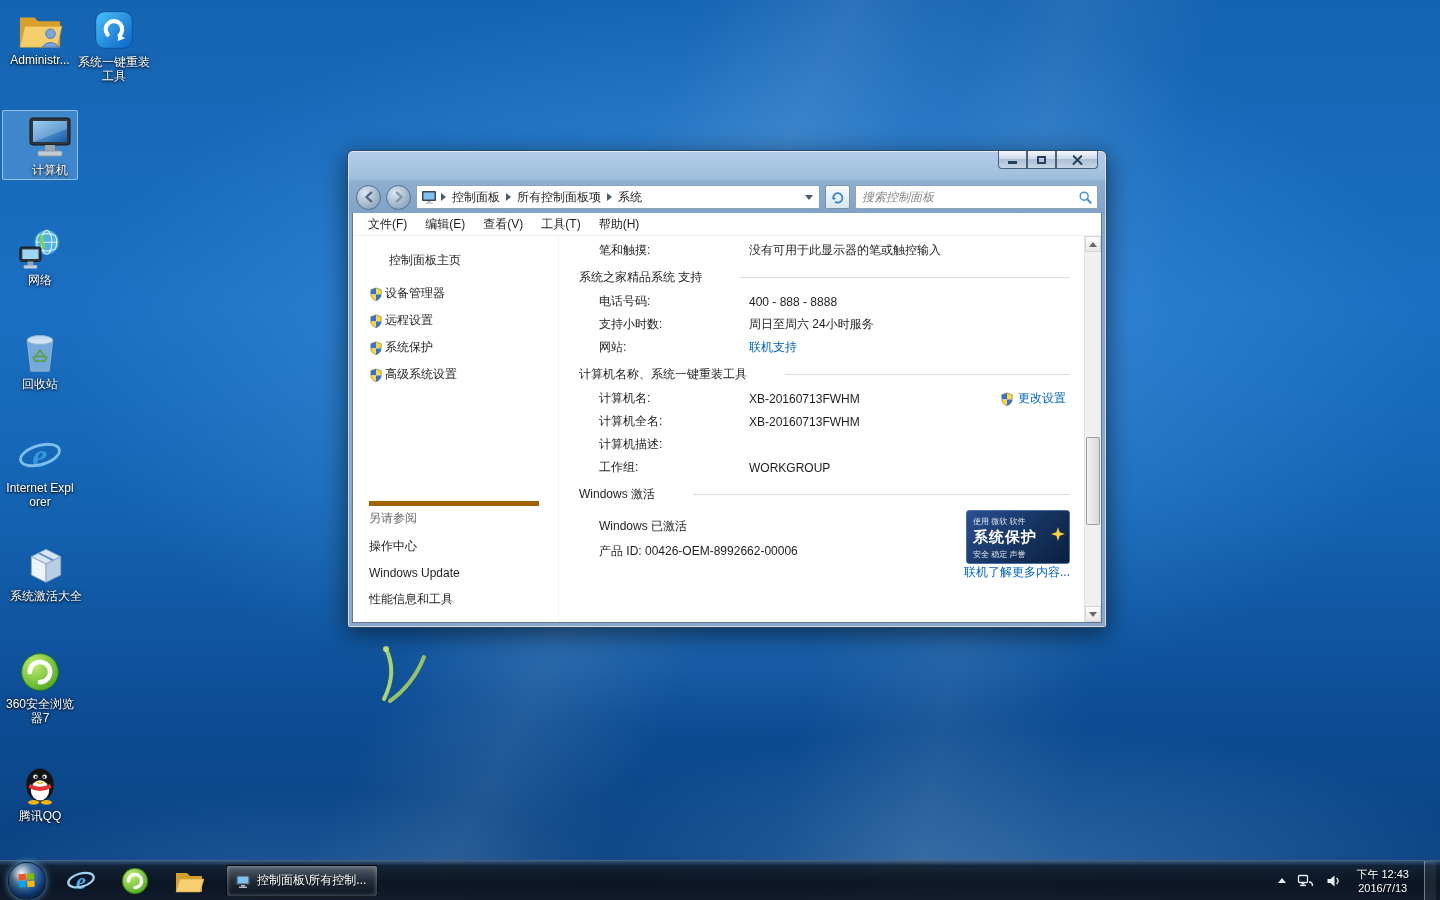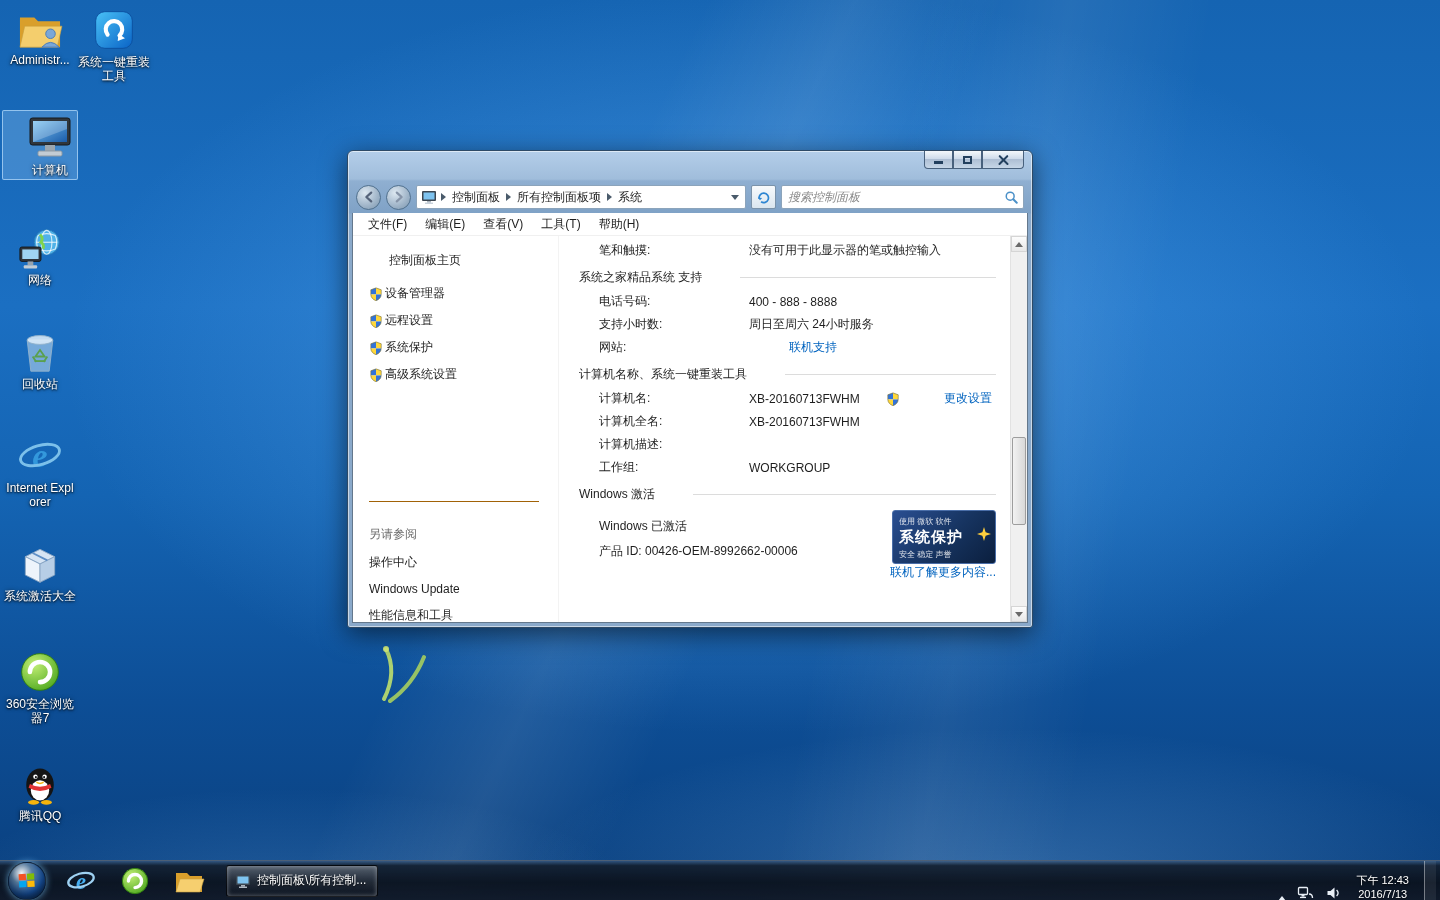--- a/index.html
+++ b/index.html
@@ -16,21 +16,21 @@
       radial-gradient(ellipse 700px 220px at 70% 98%, rgba(140,200,255,.28), transparent 70%),
       radial-gradient(ellipse 500px 160px at 20% 100%, rgba(120,190,255,.22), transparent 70%);}
   
   .dicon{position:absolute;width:76px;padding:3px 0 2px;display:flex;flex-direction:column;
     align-items:center;gap:3px;cursor:default;border:1px solid transparent;border-radius:2px;}
   .dicon.selected{background:rgba(130,185,235,.38);border-color:rgba(170,210,245,.8);padding-left:20px;}
   .dicon .dlabel{color:#fff;font-size:12px;line-height:14px;text-align:center;max-width:74px;
     text-shadow:0 1px 2px rgba(0,0,0,.9),0 0 4px rgba(0,0,0,.6);word-break:break-all;}
   .dicon svg{display:block;}
   
-  .win{position:absolute;left:347px;top:150px;width:686px;height:478px;border-radius:6px 6px 3px 3px;
+  .win{position:absolute;left:347px;top:150px;width:760px;height:478px;border-radius:6px 6px 3px 3px;
     border:1px solid #2e4a66;box-shadow:0 6px 26px rgba(0,0,0,.55), inset 0 0 0 1px rgba(255,255,255,.55);
     background:linear-gradient(180deg,#b4cee9 0px,#a0bddb 28px,#8fafd1 30px,#7fa2c6 62px,#8aa9ca 63px,#8aa9ca 100%);
     padding:0 4px 4px;display:flex;flex-direction:column;}
   .titlebar{height:30px;position:relative;flex:0 0 auto;}
   .caption-btns{position:absolute;top:0;right:4px;display:flex;}
   .cbtn{width:29px;height:18px;border:1px solid #48617d;border-top:none;display:flex;align-items:center;
     justify-content:center;background:linear-gradient(180deg,#f4f8fb,#cfdceb 45%,#aebfd4 50%,#c6d6e7);cursor:pointer;}
   .cbtn.first{border-radius:0 0 0 4px;}
   .cbtn.close{width:42px;border-radius:0 0 4px 0;}
   .glyph-min{width:9px;height:3px;background:#23405e;margin-top:6px;}
@@ -57,29 +57,29 @@
   .searchbox input::placeholder{color:#8a8a8a;font-style:italic;}
   .winbody{flex:1;background:#fff;border:1px solid #64788c;border-top:none;display:flex;flex-direction:column;min-height:0;}
   .menubar{height:23px;display:flex;align-items:center;padding:0 6px;font-size:12px;color:#1e1e1e;
     border-bottom:1px solid #f0f0f0;flex:0 0 auto;}
   .menubar span{padding:3px 9px;cursor:pointer;}
   .contentrow{flex:1;display:flex;position:relative;min-height:0;}
   .sidebar{width:206px;flex:0 0 auto;padding:16px 0 0 16px;font-size:12px;color:#1e1e1e;border-right:1px solid #f3f3f3;}
   .sb-home{margin-left:20px;cursor:pointer;}
   .sb-item{display:flex;align-items:center;gap:2px;margin:10px 0;cursor:pointer;}
   .sb-items{margin-top:16px;}
-  .sb-seealso{margin-top:118px;color:#6d6d6d;padding-top:24px;border-top:1px solid #a16207;width:170px;}
+  .sb-seealso{margin-top:118px;color:#6d6d6d;padding-top:4px;border-top:5px solid #a16207;width:170px;}
   .sb-sub{margin:11px 0;cursor:pointer;}
   .main{flex:1;padding:4px 14px 0 20px;font-size:12px;color:#1e1e1e;min-width:0;margin-right:17px;}
   .sec-header{display:flex;align-items:center;margin:10px 0 7px;white-space:nowrap;gap:28px;}
   .sec-header .rule{flex:1;height:1px;background:#dcdcdc;margin-left:10px;}
   .info-row{display:flex;margin:6px 0;padding-left:20px;align-items:center;}
   .info-label{width:150px;flex:0 0 auto;}
   .info-value{flex:1;min-width:0;}
-  .link{color:#0063bf;cursor:pointer;margin-left:40px;}
+  .link{color:#0063bf;cursor:pointer;}
   .chg{display:flex;align-items:center;gap:4px;margin-left:auto;padding-right:4px;cursor:pointer;}
   .act-flex{display:flex;padding-left:20px;margin-top:4px;}
   .act-left{flex:1;}
   .act-left .arow{margin:8px 0;}
   .act-right{width:110px;flex:0 0 auto;display:flex;flex-direction:column;align-items:flex-end;gap:0;}
   .badge{width:104px;height:54px;border-radius:3px;border:1px solid #4a6ea8;position:relative;cursor:pointer;
     background:linear-gradient(135deg,#2a4f92 0%,#16335f 55%,#0b1f3e 100%);color:#fff;padding:5px 6px;overflow:hidden;}
   .badge .b1{font-size:8px;opacity:.85;}
   .badge .b2{font-size:15px;font-weight:bold;letter-spacing:1px;margin-top:1px;}
   .badge .b3{font-size:8px;opacity:.85;margin-top:2px;}
@@ -101,21 +101,21 @@
   .orb{width:38px;height:38px;margin:0 8px 0 8px;border-radius:50%;flex:0 0 auto;cursor:pointer;
     background:radial-gradient(circle at 35% 28%, rgba(255,255,255,.95), rgba(150,205,255,.55) 30%, rgba(25,85,165,.95) 62%, #0a2e5c 100%);
     border:1px solid rgba(0,0,0,.6);box-shadow:0 0 7px rgba(120,200,255,.75), inset 0 -5px 9px rgba(0,0,0,.5);
     display:flex;align-items:center;justify-content:center;}
   .tb-icon{width:40px;height:40px;display:flex;align-items:center;justify-content:center;cursor:pointer;margin:0 7px;}
   .tb-task{height:32px;margin-left:10px;width:152px;display:flex;align-items:center;gap:6px;padding:0 8px;cursor:pointer;
     border:1px solid rgba(0,0,0,.65);border-radius:3px;color:#fff;font-size:12px;
     background:linear-gradient(180deg,rgba(255,255,255,.28),rgba(255,255,255,.10) 48%,rgba(0,0,0,.22));
     box-shadow:inset 0 0 5px rgba(255,255,255,.4);text-shadow:0 1px 2px rgba(0,0,0,.9);}
   .tb-task span{white-space:nowrap;overflow:hidden;text-overflow:ellipsis;}
-  .tray{margin-left:auto;display:flex;align-items:flex-end;gap:11px;padding-right:4px;color:#fff;}
+  .tray{margin-left:auto;display:flex;align-items:center;gap:11px;padding-right:4px;color:#fff;}
   .tray-chevron{width:0;height:0;border-bottom:5px solid #e8eef5;border-left:4px solid transparent;border-right:4px solid transparent;cursor:pointer;}
   .clock{font-size:11px;line-height:14px;text-align:center;text-shadow:0 1px 2px rgba(0,0,0,.9);cursor:pointer;margin:0 4px;}
   .showdesk{width:12px;height:40px;border-left:1px solid rgba(255,255,255,.4);background:rgba(255,255,255,.07);cursor:pointer;}
   
   .wm{position:absolute;right:78px;bottom:0px;z-index:60;color:#fff;font-weight:bold;font-style:italic;
     text-shadow:1px 2px 4px rgba(0,30,50,.75);pointer-events:none;}
   .wm .wm-main{font-size:33px;}
   .wm .wm-suffix{font-size:19px;}
   .wm-roof{position:absolute;left:128px;top:-14px;width:60px;height:18px;}
   .wm-roof:before,.wm-roof:after{content:"";position:absolute;top:6px;width:34px;height:8px;background:#1fbfae;border-radius:2px;}
@@ -204,21 +204,21 @@
   </div>
 
   <div class="dicon" style="left:2px;top:430px;">
     <svg width="46" height="44" viewBox="0 0 48 46">
       <text x="24" y="34" font-size="36" font-weight="bold" font-style="italic" fill="#3398dc" text-anchor="middle" font-family="Liberation Serif,serif">e</text>
       <ellipse cx="24" cy="22" rx="21" ry="10" fill="none" stroke="#7cc0ea" stroke-width="3" transform="rotate(-16 24 22)"></ellipse>
     </svg>
     <div class="dlabel">Internet Explorer</div>
   </div>
 
-  <div class="dicon" style="left:2px;top:538px;">
+  <div class="dicon" style="left:8px;top:538px;">
     <svg width="44" height="44" viewBox="0 0 48 48">
       <path d="M8,16 L24,8 L40,16 L24,24 Z" fill="#d7e5f4" stroke="#8ba6c4"></path>
       <path d="M8,16 L8,36 L24,44 L24,24 Z" fill="#eef4fb" stroke="#8ba6c4"></path>
       <path d="M40,16 L40,36 L24,44 L24,24 Z" fill="#b7cee6" stroke="#8ba6c4"></path>
       <path d="M16,12 L32,20" stroke="#5f8fc6" stroke-width="2"></path>
     </svg>
     <div class="dlabel">系统激活大全</div>
   </div>
 
   <div class="dicon" style="left:2px;top:646px;">

